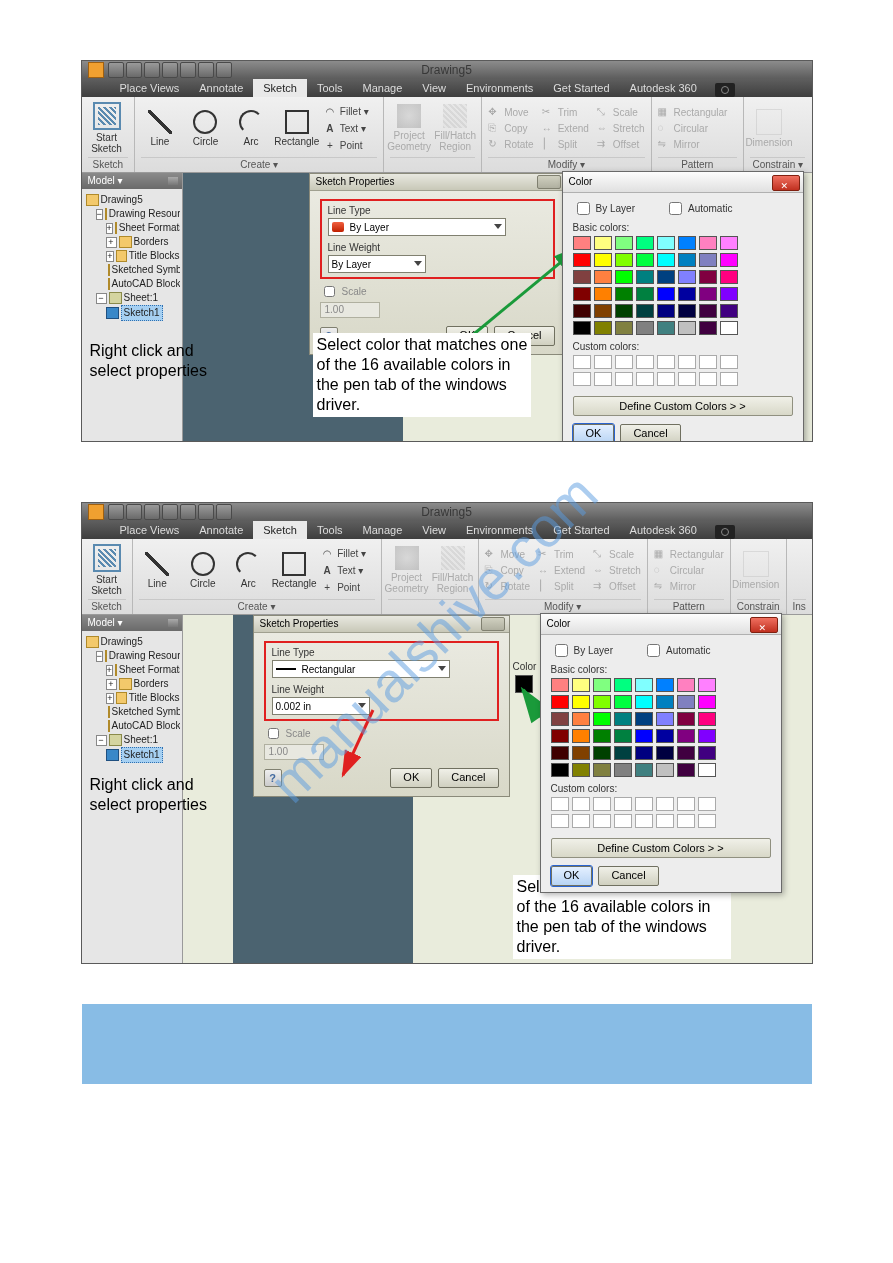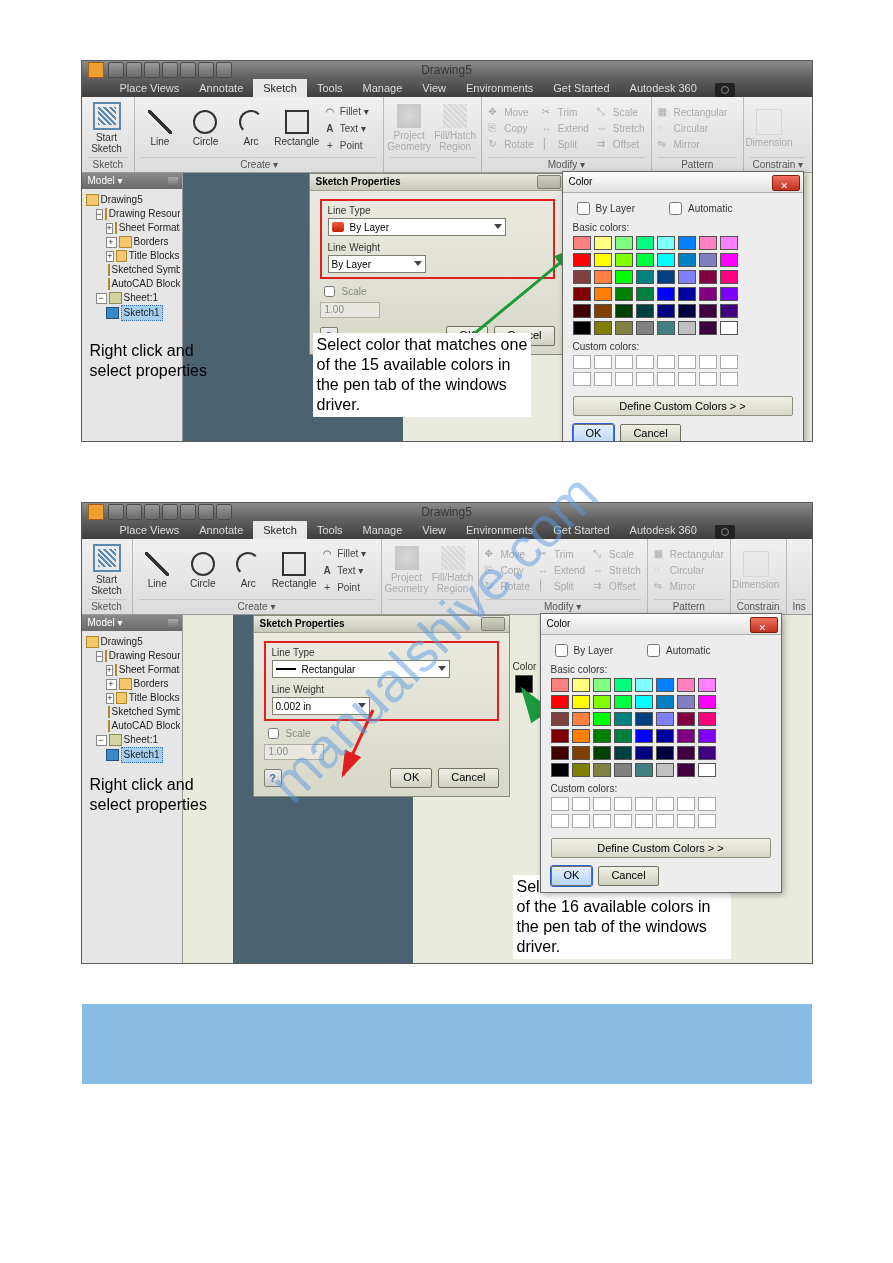--- a/index.html
+++ b/index.html
@@ -45,21 +45,21 @@
   .tree .ind-1{padding-left:10px;}
   .tree .ind-2{padding-left:20px;}
   .tree .ticon{width:11px;height:10px;background:#f3c96b;border:1px solid #b08a2a;display:inline-block;}
   .tree .ticon.folder{background:#f3c96b;}
   .tree .ticon.sheet{background:#d4d4a0;border-color:#8a8a4a;}
   .tree .selnode{background:#a6d0f2;border:1px dotted #3070b0;padding:0 2px;}
   .rightclk{position:absolute;left:8px;top:168px;font-size:16px;color:#000;line-height:20px;z-index:2;}
   .canvas{flex:1;position:relative;}
   .canvas .bgpane{position:absolute;left:0;top:0;width:220px;height:100%;background:#4b6370;}
   .sketchpanel{position:absolute;left:126px;top:0;width:255px;background:linear-gradient(#ecece4,#d8d8c8);border:1px solid #8a8a7a;z-index:3;font-size:10px;}
-  .sketchpanel .sphdr{height:16px;background:linear-gradient(#e8e8e0,#c8c8b8);padding:0 6px;line-height:16px;border-bottom:1px solid #a0a090;position:relative;font-weight:bold;}
+  .sketchpanel .sphdr{height:16px;background:linear-gradient(#e8e8e0,#c8c8b8);padding:0 6px;line-height:16px;border-bottom:1px solid #a0a090;position:relative;}
   .sketchpanel .spclose{position:absolute;right:4px;top:1px;width:22px;height:12px;background:linear-gradient(#d0d0c0,#b0b0a0);border:1px solid #808070;border-radius:2px;}
   .sketchpanel .spbody{padding:8px 10px;}
   .redbox{border:2px solid #e02020;padding:4px 6px;margin-bottom:4px;}
   .lbl{color:#333;margin-bottom:2px;}
   .combo{display:flex;align-items:center;border:1px solid #808070;background:#fff;height:16px;width:170px;font-size:10px;padding:0 3px;position:relative;}
   .combo:after{content:"";position:absolute;right:3px;top:5px;border-left:4px solid transparent;border-right:4px solid transparent;border-top:5px solid #444;}
   .combo .linesample{width:20px;height:2px;background:#000;margin-right:6px;}
   .combo .linesample.red{width:12px;height:10px;background:linear-gradient(#f06040,#c02000);border-radius:2px;}
   .checkrow{display:flex;align-items:center;gap:4px;margin-top:4px;color:#888;}
   .checkrow input{width:11px;height:11px;}
@@ -349,21 +349,21 @@
       <svg class="arrow" style="left:260px;top:70px;" width="160" height="110">
         <defs>
               <marker id="ah1" markerWidth="10" markerHeight="10" refX="8" refY="3" orient="auto">
                 <path d="M0,0 L0,6 L9,3 z" fill="#1a9a3a"></path>
               </marker>
             </defs>
         <line x1="20" y1="100" x2="135" y2="5" stroke="#1a9a3a" stroke-width="3" marker-end="url(#ah1)"></line>
       </svg>
 
       <div class="callout" style="left:130px;top:160px;white-space:pre-line;">Select color that matches one
-of the 15 available colors in
+of the 16 available colors in
 the pen tab of the windows
 driver.</div>
 
       <div class="colordlg">
         <div class="cdt"><span>Color</span><div class="cdclose"></div></div>
         <div class="cdbody">
           <div class="chkrow">
             <label>
                   <input type="checkbox" style="">
                   <span>By Layer</span>

